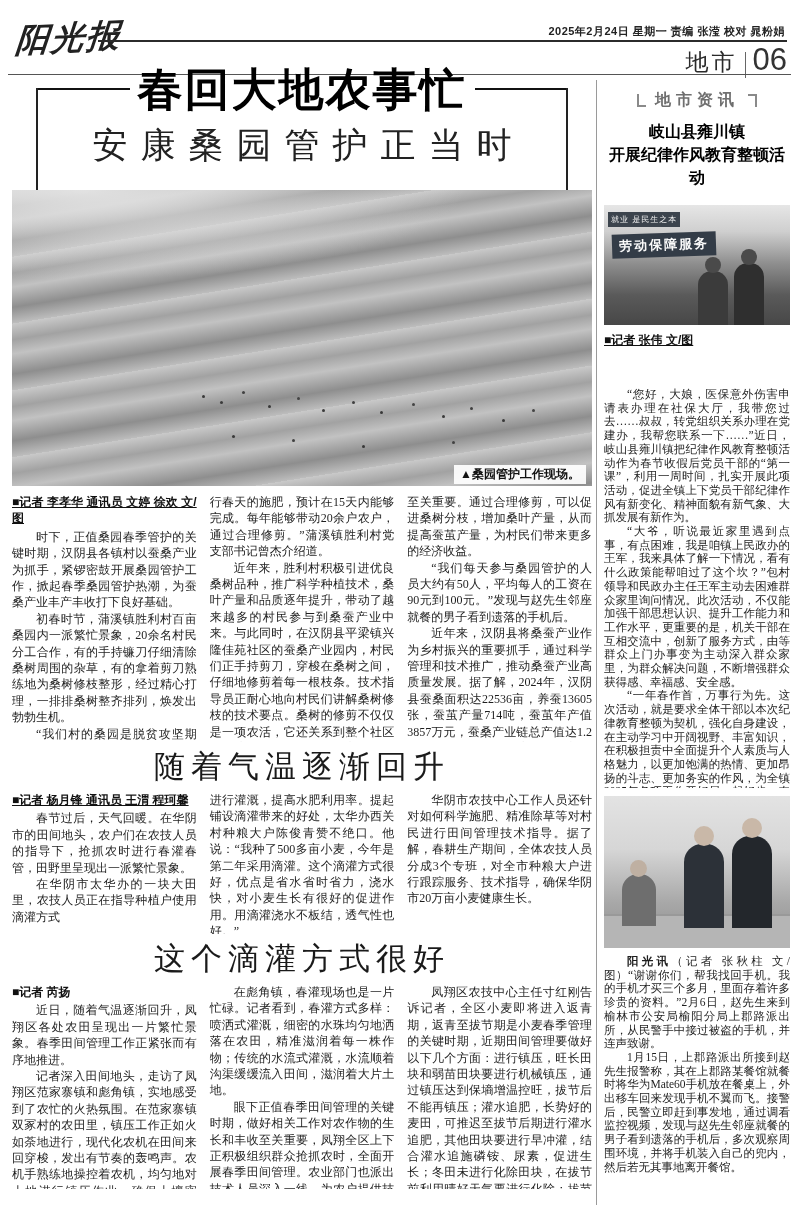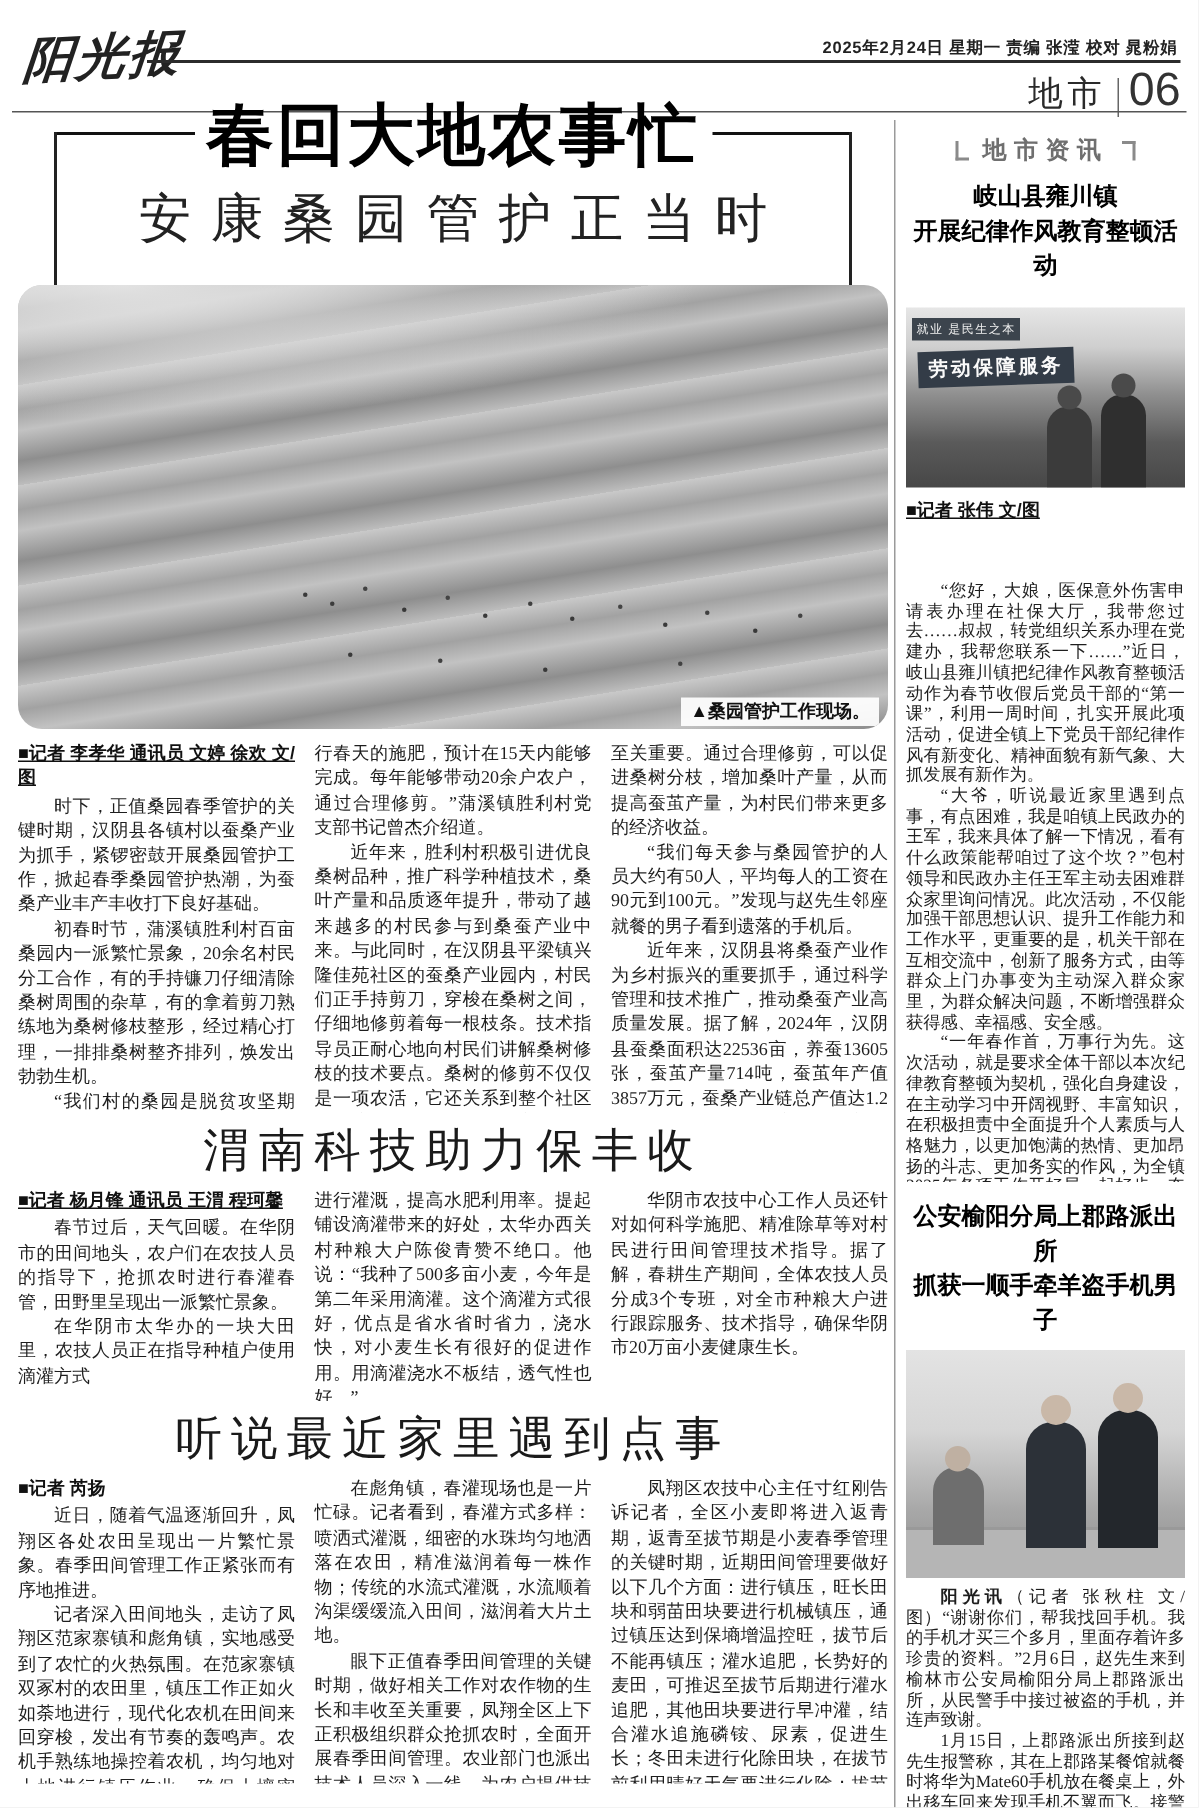--- a/index.html
+++ b/index.html
@@ -41,21 +41,21 @@
   .kicker-rule { flex:1; height:2px; background:#111; }
   .kicker {
     font-size:45px; font-weight:900; letter-spacing:2px; line-height:1;
     font-family:"Liberation Sans", sans-serif; color:#000; white-space:nowrap;
   }
   .lead-sub {
     text-align:center; font-size:35px; font-weight:400; letter-spacing:13px;
     padding-left:13px; margin-top:8px; color:#222; white-space:nowrap;
   }
 
-  .lead-photo { position:relative; margin-top:4px; height:296px; overflow:hidden;border-radius:16px; }
+  .lead-photo { position:relative; margin-top:4px; height:296px; overflow:hidden; }
   .lead-photo .ph {
     position:absolute; inset:0; background:
       radial-gradient(120% 55% at 12% 0%, #e2e2e2 0%, rgba(226,226,226,0) 55%),
       repeating-linear-gradient(171deg, #c9c9c9 0px, #a2a2a2 16px, #c2c2c2 30px, #8e8e8e 50px, #bdbdbd 66px);
   }
   .ph-dots { position:absolute; left:190px; top:205px; width:3px; height:3px; background:#3a3a3a; border-radius:50%;
     box-shadow: 18px 6px 0 #3c3c3c, 40px -4px 0 #424242, 66px 10px 0 #383838, 95px 2px 0 #444,
       120px 14px 0 #3a3a3a, 150px 6px 0 #404040, 178px 16px 0 #393939, 210px 8px 0 #444,
       240px 20px 0 #3a3a3a, 268px 12px 0 #404040, 300px 24px 0 #383838, 330px 14px 0 #444,
       30px 40px 0 #3a3a3a, 90px 44px 0 #404040, 160px 50px 0 #383838, 250px 46px 0 #424242; }
@@ -182,40 +182,40 @@
           </div>
         <div class="col">
             <p class="cont">至关重要。通过合理修剪，可以促进桑树分枝，增加桑叶产量，从而提高蚕茧产量，为村民们带来更多的经济收益。</p>
             <p>“我们每天参与桑园管护的人员大约有50人，平均每人的工资在90元到100元。”发现与赵先生邻座就餐的男子看到遗落的手机后。</p>
             <p>近年来，汉阴县将桑蚕产业作为乡村振兴的重要抓手，通过科学管理和技术推广，推动桑蚕产业高质量发展。据了解，2024年，汉阴县蚕桑面积达22536亩，养蚕13605张，蚕茧产量714吨，蚕茧年产值3857万元，蚕桑产业链总产值达1.2亿元，为农民增收致富开辟了新路径。</p>
           </div>
       </div>
     </section>
 
     <section>
-      <h3 class="midhead">渭南科技助力保丰收</h3>
+      <h3 class="midhead">随着气温逐渐回升</h3>
       <div class="cols3 mid-text">
         <div class="col">
           <p class="byline u">■记者 杨月锋 通讯员 王渭 程珂馨</p>
           <div>
               <p>春节过后，天气回暖。在华阴市的田间地头，农户们在农技人员的指导下，抢抓农时进行春灌春管，田野里呈现出一派繁忙景象。</p>
               <p>在华阴市太华办的一块大田里，农技人员正在指导种植户使用滴灌方式</p>
             </div>
         </div>
         <div class="col">
             <p class="cont">进行灌溉，提高水肥利用率。提起铺设滴灌带来的好处，太华办西关村种粮大户陈俊青赞不绝口。他说：“我种了500多亩小麦，今年是第二年采用滴灌。这个滴灌方式很好，优点是省水省时省力，浇水快，对小麦生长有很好的促进作用。用滴灌浇水不板结，透气性也好。”</p>
           </div>
         <div class="col">
             <p>华阴市农技中心工作人员还针对如何科学施肥、精准除草等对村民进行田间管理技术指导。据了解，春耕生产期间，全体农技人员分成3个专班，对全市种粮大户进行跟踪服务、技术指导，确保华阴市20万亩小麦健康生长。</p>
           </div>
       </div>
     </section>
 
     <section>
-      <h3 class="midhead">听说最近家里遇到点事</h3>
+      <h3 class="midhead">这个滴灌方式很好</h3>
       <div class="cols3 bottom-text">
         <div class="col">
           <p class="byline">■记者 芮扬</p>
           <div>
               <p>近日，随着气温逐渐回升，凤翔区各处农田呈现出一片繁忙景象。春季田间管理工作正紧张而有序地推进。</p>
               <p>记者深入田间地头，走访了凤翔区范家寨镇和彪角镇，实地感受到了农忙的火热氛围。在范家寨镇双冢村的农田里，镇压工作正如火如荼地进行，现代化农机在田间来回穿梭，发出有节奏的轰鸣声。农机手熟练地操控着农机，均匀地对土地进行镇压作业，确保土壤密实，为农作物生长创造良好条件。</p>
             </div>
         </div>
         <div class="col">
             <p>在彪角镇，春灌现场也是一片忙碌。记者看到，春灌方式多样：喷洒式灌溉，细密的水珠均匀地洒落在农田，精准滋润着每一株作物；传统的水流式灌溉，水流顺着沟渠缓缓流入田间，滋润着大片土地。</p>
@@ -252,24 +252,20 @@
       </figure>
       <p class="byline u sb-byline">■记者 张伟 文/图</p>
       <div class="sb-body sb-body1">
           <p>“您好，大娘，医保意外伤害申请表办理在社保大厅，我带您过去……叔叔，转党组织关系办理在党建办，我帮您联系一下……”近日，岐山县雍川镇把纪律作风教育整顿活动作为春节收假后党员干部的“第一课”，利用一周时间，扎实开展此项活动，促进全镇上下党员干部纪律作风有新变化、精神面貌有新气象、大抓发展有新作为。</p>
           <p>“大爷，听说最近家里遇到点事，有点困难，我是咱镇上民政办的王军，我来具体了解一下情况，看有什么政策能帮咱过了这个坎？”包村领导和民政办主任王军主动去困难群众家里询问情况。此次活动，不仅能加强干部思想认识、提升工作能力和工作水平，更重要的是，机关干部在互相交流中，创新了服务方式，由等群众上门办事变为主动深入群众家里，为群众解决问题，不断增强群众获得感、幸福感、安全感。</p>
           <p>“一年春作首，万事行为先。这次活动，就是要求全体干部以本次纪律教育整顿为契机，强化自身建设，在主动学习中开阔视野、丰富知识，在积极担责中全面提升个人素质与人格魅力，以更加饱满的热情、更加昂扬的斗志、更加务实的作风，为全镇2025年各项工作开好局、起好步，奋力谱写雍川镇高质量发展新篇章。”雍川镇党委书记吕军辉说。</p>
         </div>
     </article>
 
     <article>
-      <h4 class="sb-title sb-title2">
-        <div>公安榆阳分局上郡路派出所</div>
-        <div>抓获一顺手牵羊盗手机男子</div>
-      </h4>
       <figure class="sb-photo2">
         <span class="desk"></span>
         <span class="sitter"></span>
         <span class="pol p2"></span>
         <span class="pol p1"></span>
       </figure>
       <div class="sb-body sb-body2">
         <p><span class="wire">阳光讯</span><span>（记者 张秋柱 文/图）“谢谢你们，帮我找回手机。我的手机才买三个多月，里面存着许多珍贵的资料。”2月6日，赵先生来到榆林市公安局榆阳分局上郡路派出所，从民警手中接过被盗的手机，并连声致谢。</span></p>
         <div>
             <p>1月15日，上郡路派出所接到赵先生报警称，其在上郡路某餐馆就餐时将华为Mate60手机放在餐桌上，外出移车回来发现手机不翼而飞。接警后，民警立即赶到事发地，通过调看监控视频，发现与赵先生邻座就餐的男子看到遗落的手机后，多次观察周围环境，并将手机装入自己的兜内，然后若无其事地离开餐馆。</p>

